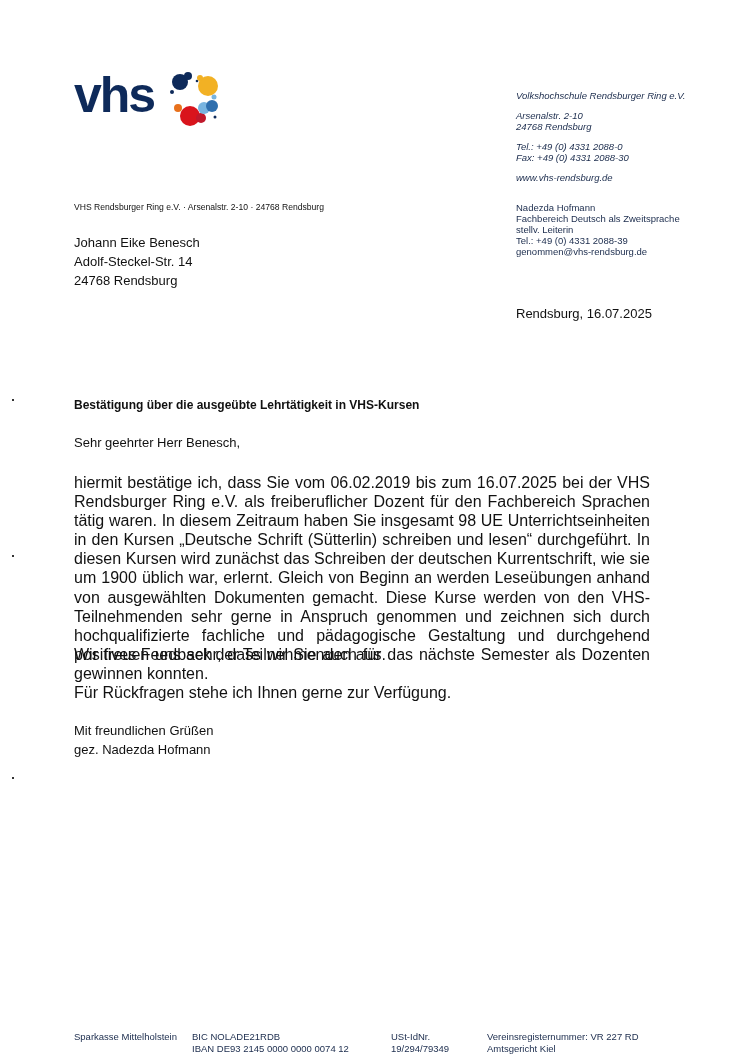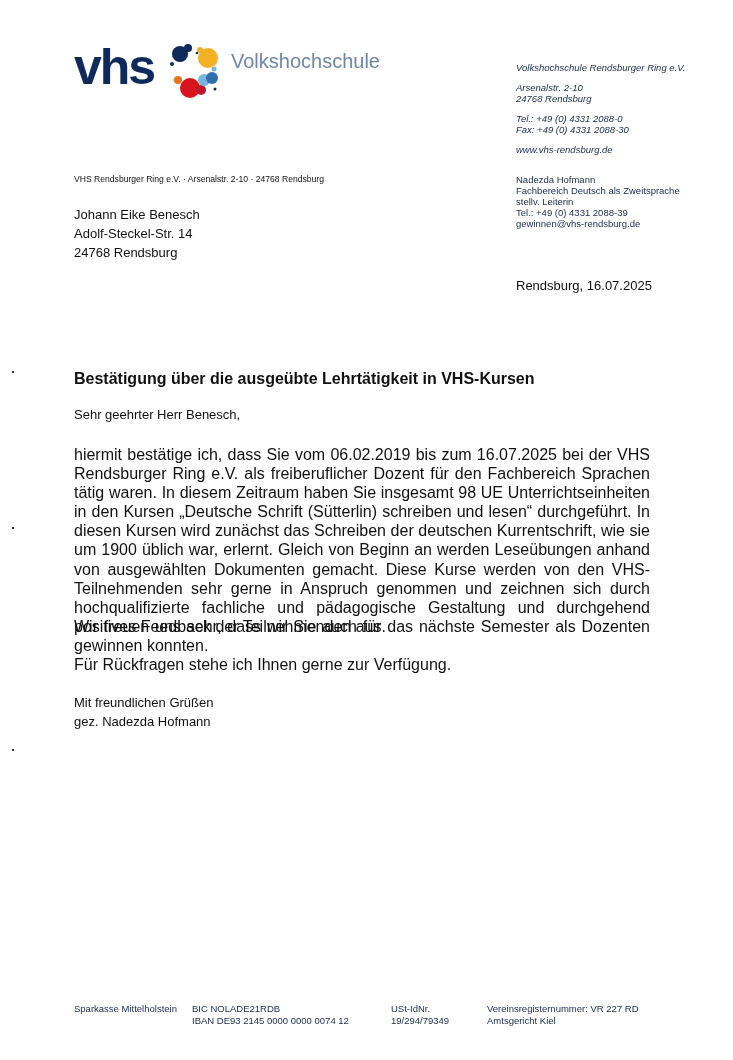--- a/index.html
+++ b/index.html
@@ -1,41 +1,41 @@
 <!DOCTYPE html>
 <html><head>
 <meta charset="utf-8">
 <style>
   html, body { margin: 0; padding: 0; background: #ffffff; }
   body {
     width: 733px; height: 1060px; position: relative; overflow: hidden;
     font-family: "Liberation Sans", sans-serif; color: #111111;
   }
-  .abs { position: absolute; }
+  .abs { position: absolute; margin-top: 28px; }
   
   .logo { left: 74px; top: 42px; width: 380px; height: 60px; }
   .logo-vhs {
     position: absolute; left: 0; top: 0;
     font-family: "Liberation Sans", sans-serif; font-weight: bold;
     font-size: 50px; line-height: 50px; color: #0e2a5a; letter-spacing: -2px;
   }
   .logo-dots { position: absolute; left: 94px; top: 0; width: 60px; height: 60px; }
   .logo-text1 {
     position: absolute; left: 157px; top: 8px; font-size: 20px; line-height: 22px; color: #6f86a6;
   }
   .logo-text2 {
     position: absolute; left: 157px; top: 31px; font-size: 20px; line-height: 22px; color: #0e2a5a;
   }
   
   .rcol { left: 516px; font-size: 9.5px; line-height: 11px; color: #1a2b4c; }
   .rcol div { white-space: nowrap; }
   .sender-line { left: 74px; top: 174px; font-size: 8.6px; color: #111; white-space: nowrap; }
   .recipient { left: 74px; top: 205px; font-size: 13px; line-height: 19px; }
   .date { left: 516px; top: 278px; font-size: 13px; }
-  .subject { left: 74px; top: 370px; font-size: 16px; font-weight: bold; }
+  .subject { left: 74px; top: 370px; font-size: 12px; font-weight: bold; }
   .salutation { left: 74px; top: 407px; font-size: 13px; }
   .body-par {
     left: 74px; width: 576px; font-size: 16px; line-height: 19.1px; text-align: justify;
   }
   .p1 { top: 445px; }
   .p2 { top: 617px; }
   .p3 { top: 655px; }
   .closing { left: 74px; top: 693px; font-size: 13px; line-height: 19px; }
   .fold { left: 12px; width: 2px; height: 2px; background: #333; }
   .footer { top: 1003px; font-size: 9.5px; line-height: 12px; color: #1a2b4c; white-space: nowrap; }
@@ -53,41 +53,40 @@
     <circle cx="40" cy="16" r="10" fill="#f2b124"></circle>
     <circle cx="32" cy="8" r="3" fill="#f2b124"></circle>
     <circle cx="10" cy="38" r="4" fill="#e8711c"></circle>
     <circle cx="22" cy="46" r="10" fill="#d9141c"></circle>
     <circle cx="33" cy="48" r="5" fill="#c0182b"></circle>
     <circle cx="36" cy="38" r="6" fill="#78b4e0"></circle>
     <circle cx="44" cy="36" r="6" fill="#2f6fae"></circle>
     <circle cx="46" cy="27" r="2.5" fill="#78b4e0"></circle>
     <circle cx="47" cy="47" r="1.5" fill="#0e2a5a"></circle>
   </svg>
-  <div class="logo-text1">Volkshochschule</div>
 </div>
 
 <div class="abs rcol" style="top:62px;font-style:italic;">
   <div>Volkshochschule Rendsburger Ring e.V.</div>
   <div style="height:9px"></div>
   <div>Arsenalstr. 2-10</div>
   <div>24768 Rendsburg</div>
   <div style="height:9px"></div>
   <div>Tel.: +49 (0) 4331 2088-0</div>
   <div>Fax: +49 (0) 4331 2088-30</div>
   <div style="height:9px"></div>
   <div>www.vhs-rendsburg.de</div>
 </div>
 
 <div class="abs rcol" style="top:174px;">
   <div>Nadezda Hofmann</div>
   <div>Fachbereich Deutsch als Zweitsprache</div>
   <div>stellv. Leiterin</div>
   <div>Tel.: +49 (0) 4331 2088-39</div>
-  <div>gewinnen@vhs-rendsburg.de</div>
+  <div>genommen@vhs-rendsburg.de</div>
 </div>
 
 <div class="abs sender-line">VHS Rendsburger Ring e.V. · Arsenalstr. 2-10 · 24768 Rendsburg</div>
 
 <div class="abs recipient">
   <div>Johann Eike Benesch</div>
   <div>Adolf-Steckel-Str. 14</div>
   <div>24768 Rendsburg</div>
 </div>
 

